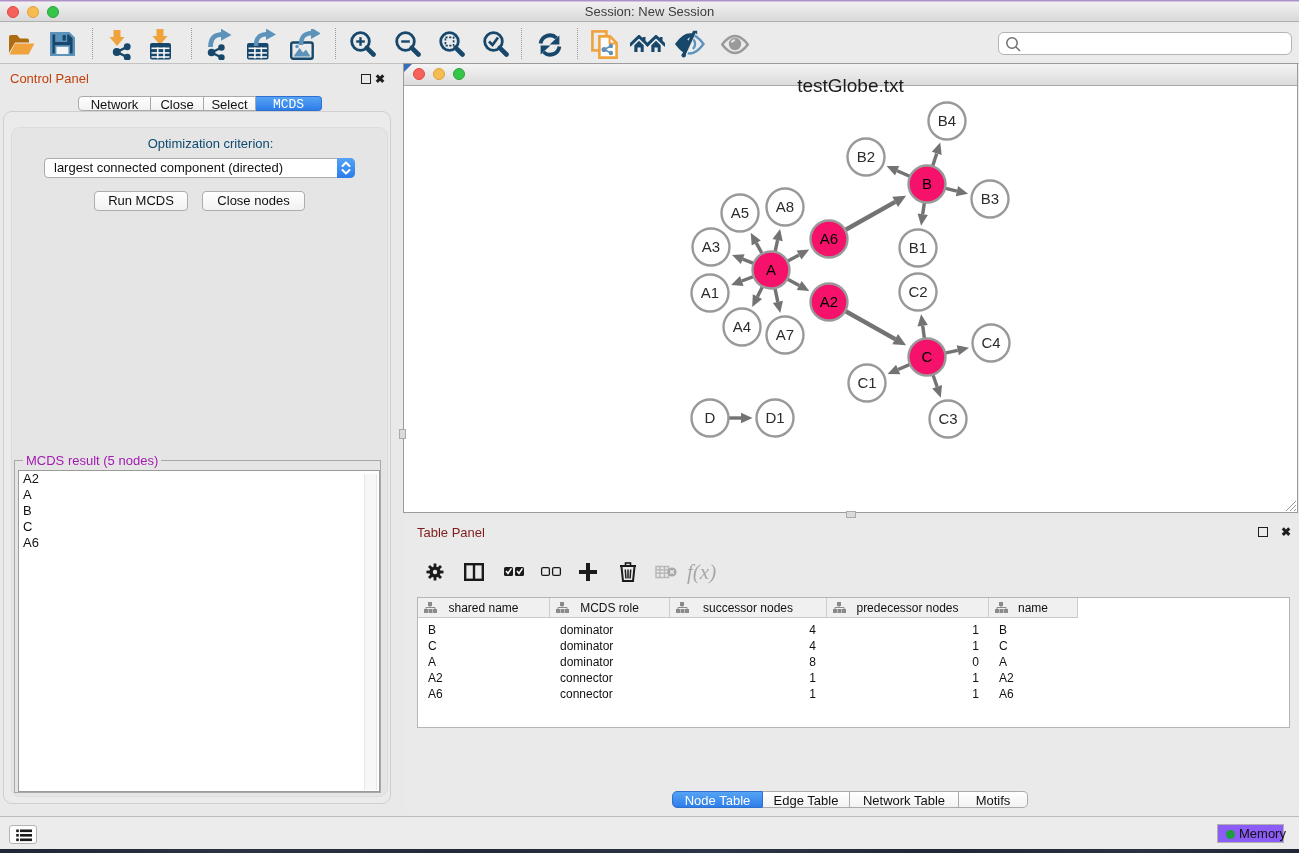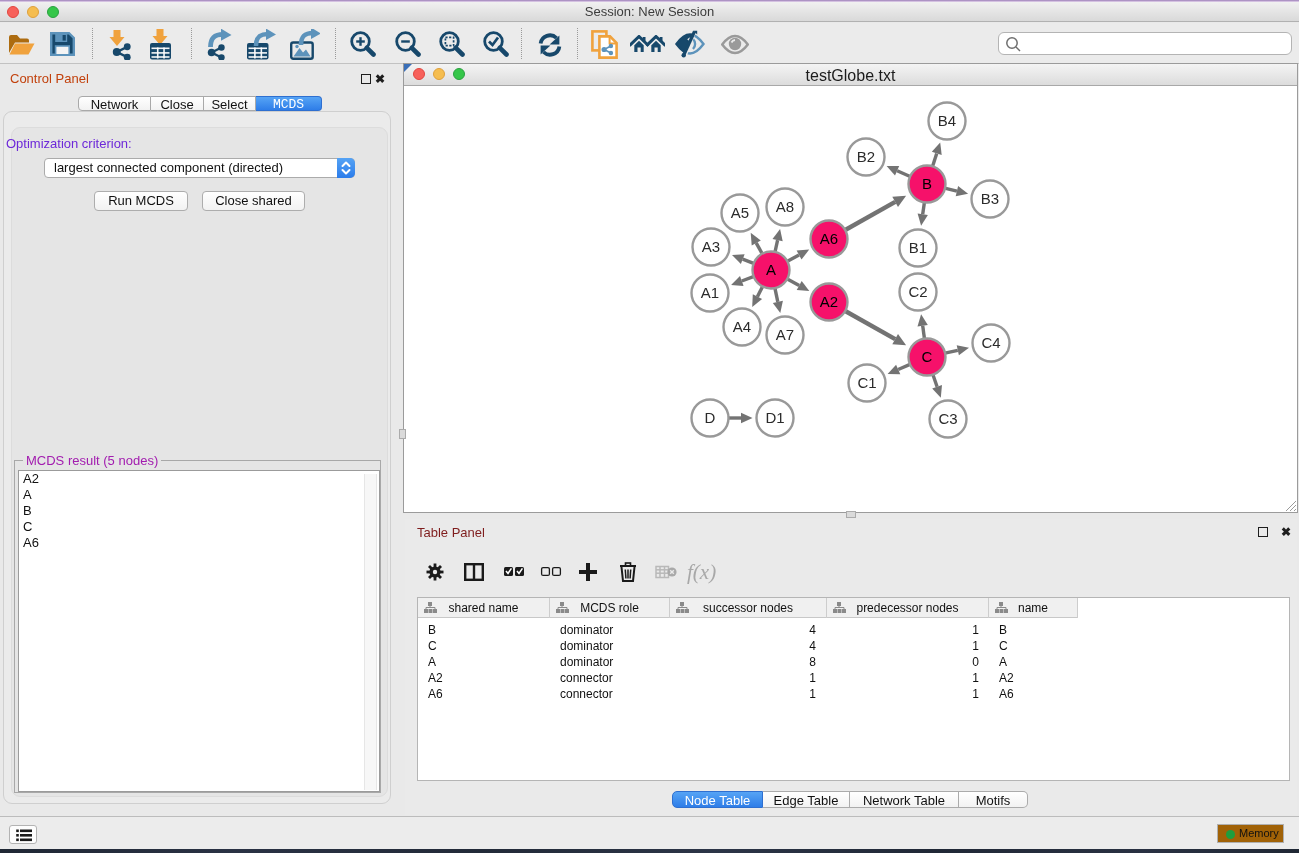--- a/index.html
+++ b/index.html
@@ -29,22 +29,22 @@
 #cp-body { position:absolute; left:3px; top:111px; width:388px; height:693px;
   border:1px solid #cfcfcf; border-radius:9px; background:#ebebeb; }
 #cp-inner { position:absolute; left:11px; top:127px; width:377px; height:670px;
   background:#e5e5e5; border:1px solid #dcdcdc; border-radius:9px; }
 .tabrow { position:absolute; display:flex; }
 .tab { height:15px; background:linear-gradient(#ffffff,#f2f2f2); border:1px solid #a9a9a9; border-left:none;
   font-size:13px; color:#111; text-align:center; line-height:15px; }
 .tab.first { border-left:1px solid #a9a9a9; border-radius:4px 0 0 4px; }
 .tab.last { border-radius:0 4px 4px 0;font-family:Liberation Mono, monospace; }
 .tab.sel { background:linear-gradient(#56a4f5,#2e7de8); color:#fff; border-color:#2e6fd0; }
-#optlabel { position:absolute; left:6px; top:136px; width:383px; text-align:left;
-  font-size:13px; color:#6d28d9; }
+#optlabel { position:absolute; left:19px; top:136px; width:383px; text-align:center;
+  font-size:13px; color:#0c4a6e; }
 #dropdown { position:absolute; left:44px; top:158px; width:311px; height:20px; background:#fff;
   border:1px solid #ababab; border-radius:4px; font-size:13px; color:#111; line-height:18px;
   padding-left:9px; }
 #ddbtn { position:absolute; right:-1px; top:-1px; width:18px; height:20px; border-radius:0 5px 5px 0;
   background:linear-gradient(#55a3f5,#2b7ceb); }
 .btn { position:absolute; height:20px; background:linear-gradient(#ffffff,#f2f2f2);
   border:1px solid #adadad; border-radius:4px; font-size:13px; color:#111;
   text-align:center; line-height:18px; }
 #groupbox { position:absolute; left:14px; top:460px; width:367px; height:333px;
   border:1px solid #a8a8a8; }
@@ -53,28 +53,28 @@
 #mcdslist { position:absolute; left:3px; top:9px; width:362px; height:322px; background:#fff;
   border:1px solid #9b9b9b; font-size:13px; color:#111; }
 #mcdslist .li { height:16px; line-height:16px; padding-left:4px; }
 #listscroll { position:absolute; right:2px; top:3px; width:13px; height:316px; background:#f7f7f7;
   border-left:1px solid #e6e6e6; border-right:1px solid #e6e6e6; }
 
 #netwin { position:absolute; left:403px; top:63px; width:895px; height:450px;
   border:1px solid #9b9b9b; background:#fff; }
 #nettitle { position:absolute; left:0; top:0; width:893px; height:22px;
   background:linear-gradient(#f4f4f4,#dcdcdc); border-bottom:1px solid #a8a8a8; }
-#nettext { position:absolute; left:0; top:3px; width:893px; text-align:center; font-size:16px; color:#1c1c1c; }
+#nettext { position:absolute; left:0; top:11px; width:893px; text-align:center; font-size:19px; color:#1c1c1c; }
 .graph { position:absolute; left:0px; top:22px; }
 #grip { position:absolute; right:1px; bottom:1px; width:12px; height:12px; }
 
 #tablepanel { position:absolute; left:405px; top:519px; width:892px; height:296px;
   background:#eaeaea; }
 #tp-toolbar { position:absolute; left:10px; top:40px; height:36px; }
-#tp-table { position:absolute; left:12px; top:78px; width:873px; height:184px; background:#fff;
+#tp-table { position:absolute; left:12px; top:78px; width:873px; height:131px; background:#fff;
   border:1px solid #b5b5b5; }
 #tp-header { position:absolute; left:0; top:0; width:660px; height:20px; background:#f0f0f0;
   border-bottom:1px solid #c8c8c8; border-right:1px solid #c8c8c8; }
 .hcell { position:absolute; top:0; height:20px; border-right:1px solid #cdcdcd;
   font-size:12px; color:#111; text-align:center; line-height:20px; }
 .hicon { position:absolute; left:6px; top:4px; }
 .trow { position:absolute; font-size:12px; color:#111; height:16px; line-height:16px; }
 .tcell { position:absolute; top:0; }
 .num { text-align:right; }
 
@@ -82,22 +82,22 @@
 .btab { height:17px; background:linear-gradient(#ffffff,#f2f2f2); border:1px solid #ababab; border-left:none;
   font-size:13px; color:#111; text-align:center; line-height:17px; }
 .btab.first { border-left:1px solid #ababab; border-radius:5px 0 0 5px; }
 .btab.last { border-radius:0 5px 5px 0; }
 .btab.sel { background:linear-gradient(#56a4f5,#2e7de8); color:#fff; border-color:#2e6fd0; }
 
 #statusbar { position:absolute; left:0; top:816px; width:1299px; height:33px; background:#ececec;
   border-top:1px solid #bcbcbc; }
 #listbtn { position:absolute; left:9px; top:8px; width:28px; height:19px; background:#fdfdfd;
   border:1px solid #b3b3b3; border-radius:3px; }
-#membtn { position:absolute; left:1217px; top:7px; width:67px; height:19px; background:#a16207;
-  border:1px solid #b0b0b0; font-size:11px; color:#111; line-height:17px; text-align:left;
+#membtn { position:absolute; left:1217px; top:7px; width:67px; height:19px; background:#8b5cf6;
+  border:1px solid #b0b0b0; font-size:13px; color:#111; line-height:17px; text-align:left;
   padding-left:21px; }
 #memdot { position:absolute; left:8px; top:5px; width:9px; height:9px; border-radius:50%;
   background:#1e9e3e; }
 </style>
 </head>
 <body>
 <div id="app">
   <div id="titlebar">
     <div id="topstrip"></div>
     <div class="tl" style="left:7px; background:#f7615b; border:0.5px solid #e2463f;"></div>
@@ -259,21 +259,21 @@
   <div id="optlabel">Optimization criterion:</div>
   <div id="dropdown">largest connected component (directed)
     <div id="ddbtn"><svg width="18" height="20" viewBox="0 0 18 20">
           <g fill="none" stroke="#fff" stroke-width="2" stroke-linecap="round" stroke-linejoin="round">
             <path d="M5.5 8 L9 4.5 L12.5 8"></path>
             <path d="M5.5 12 L9 15.5 L12.5 12"></path>
           </g>
         </svg></div>
   </div>
   <div class="btn" style="left:94px; top:191px; width:94px;">Run MCDS</div>
-  <div class="btn" style="left:202px; top:191px; width:103px;">Close shared</div>
+  <div class="btn" style="left:202px; top:191px; width:103px;">Close nodes</div>
   <div id="groupbox">
     <div id="grouplabel">MCDS result (5 nodes)</div>
     <div id="mcdslist">
       <div class="li">A2</div>
         <div class="li">A</div>
         <div class="li">B</div>
         <div class="li">C</div>
         <div class="li">A6</div>
       <div id="listscroll"></div>
     </div>

